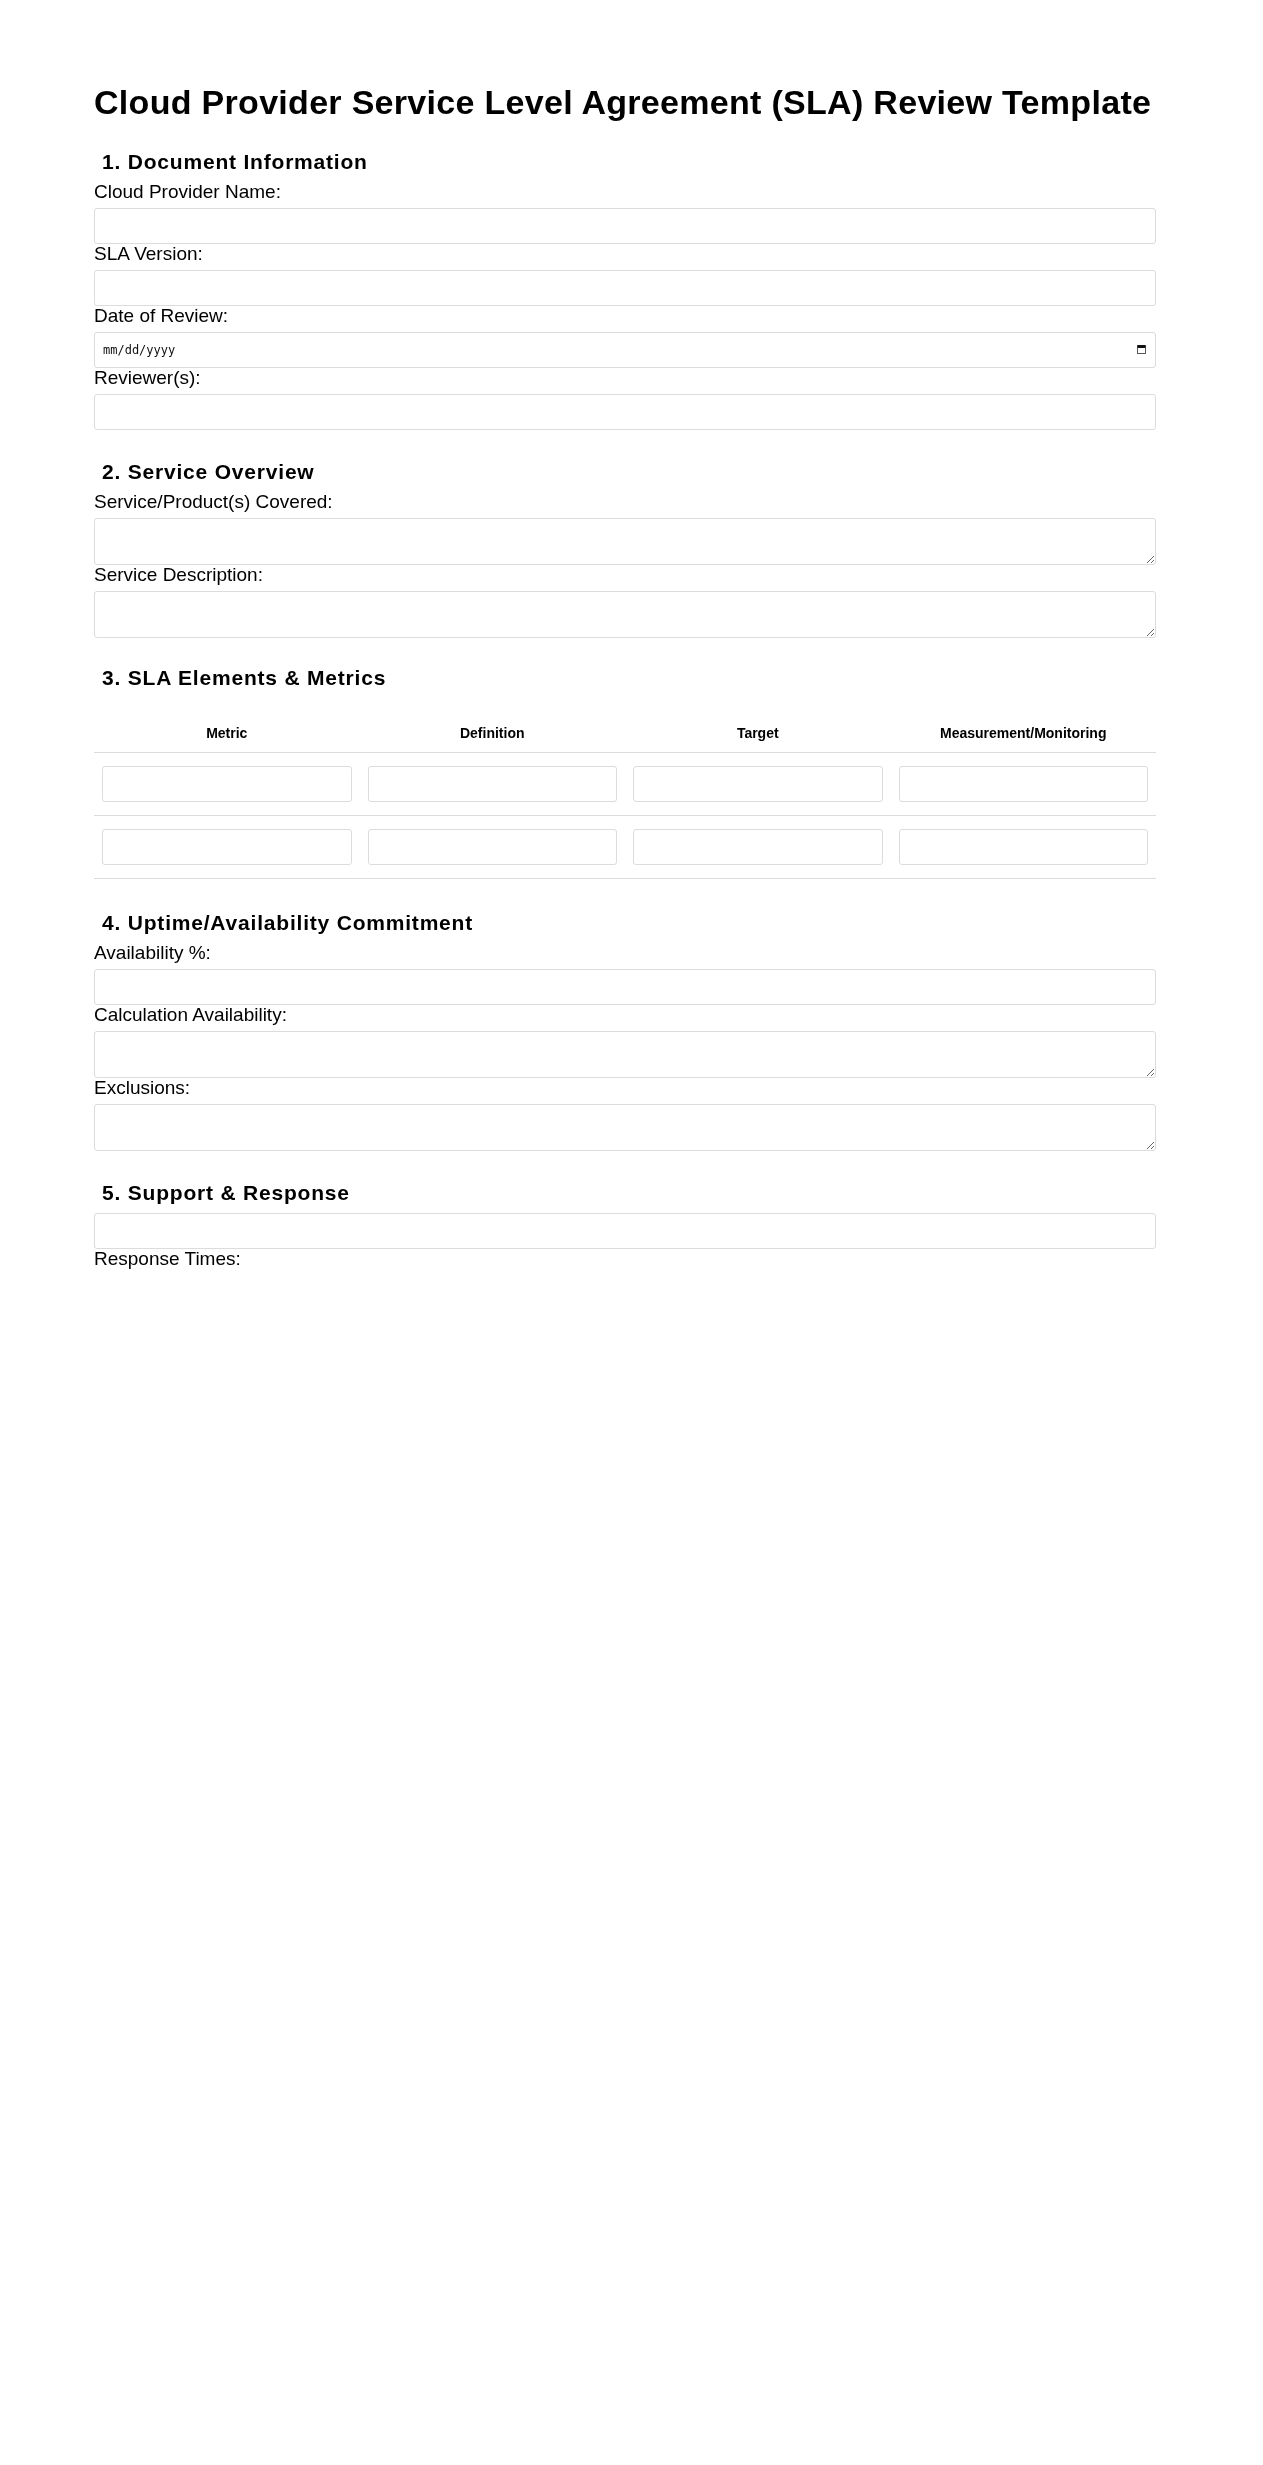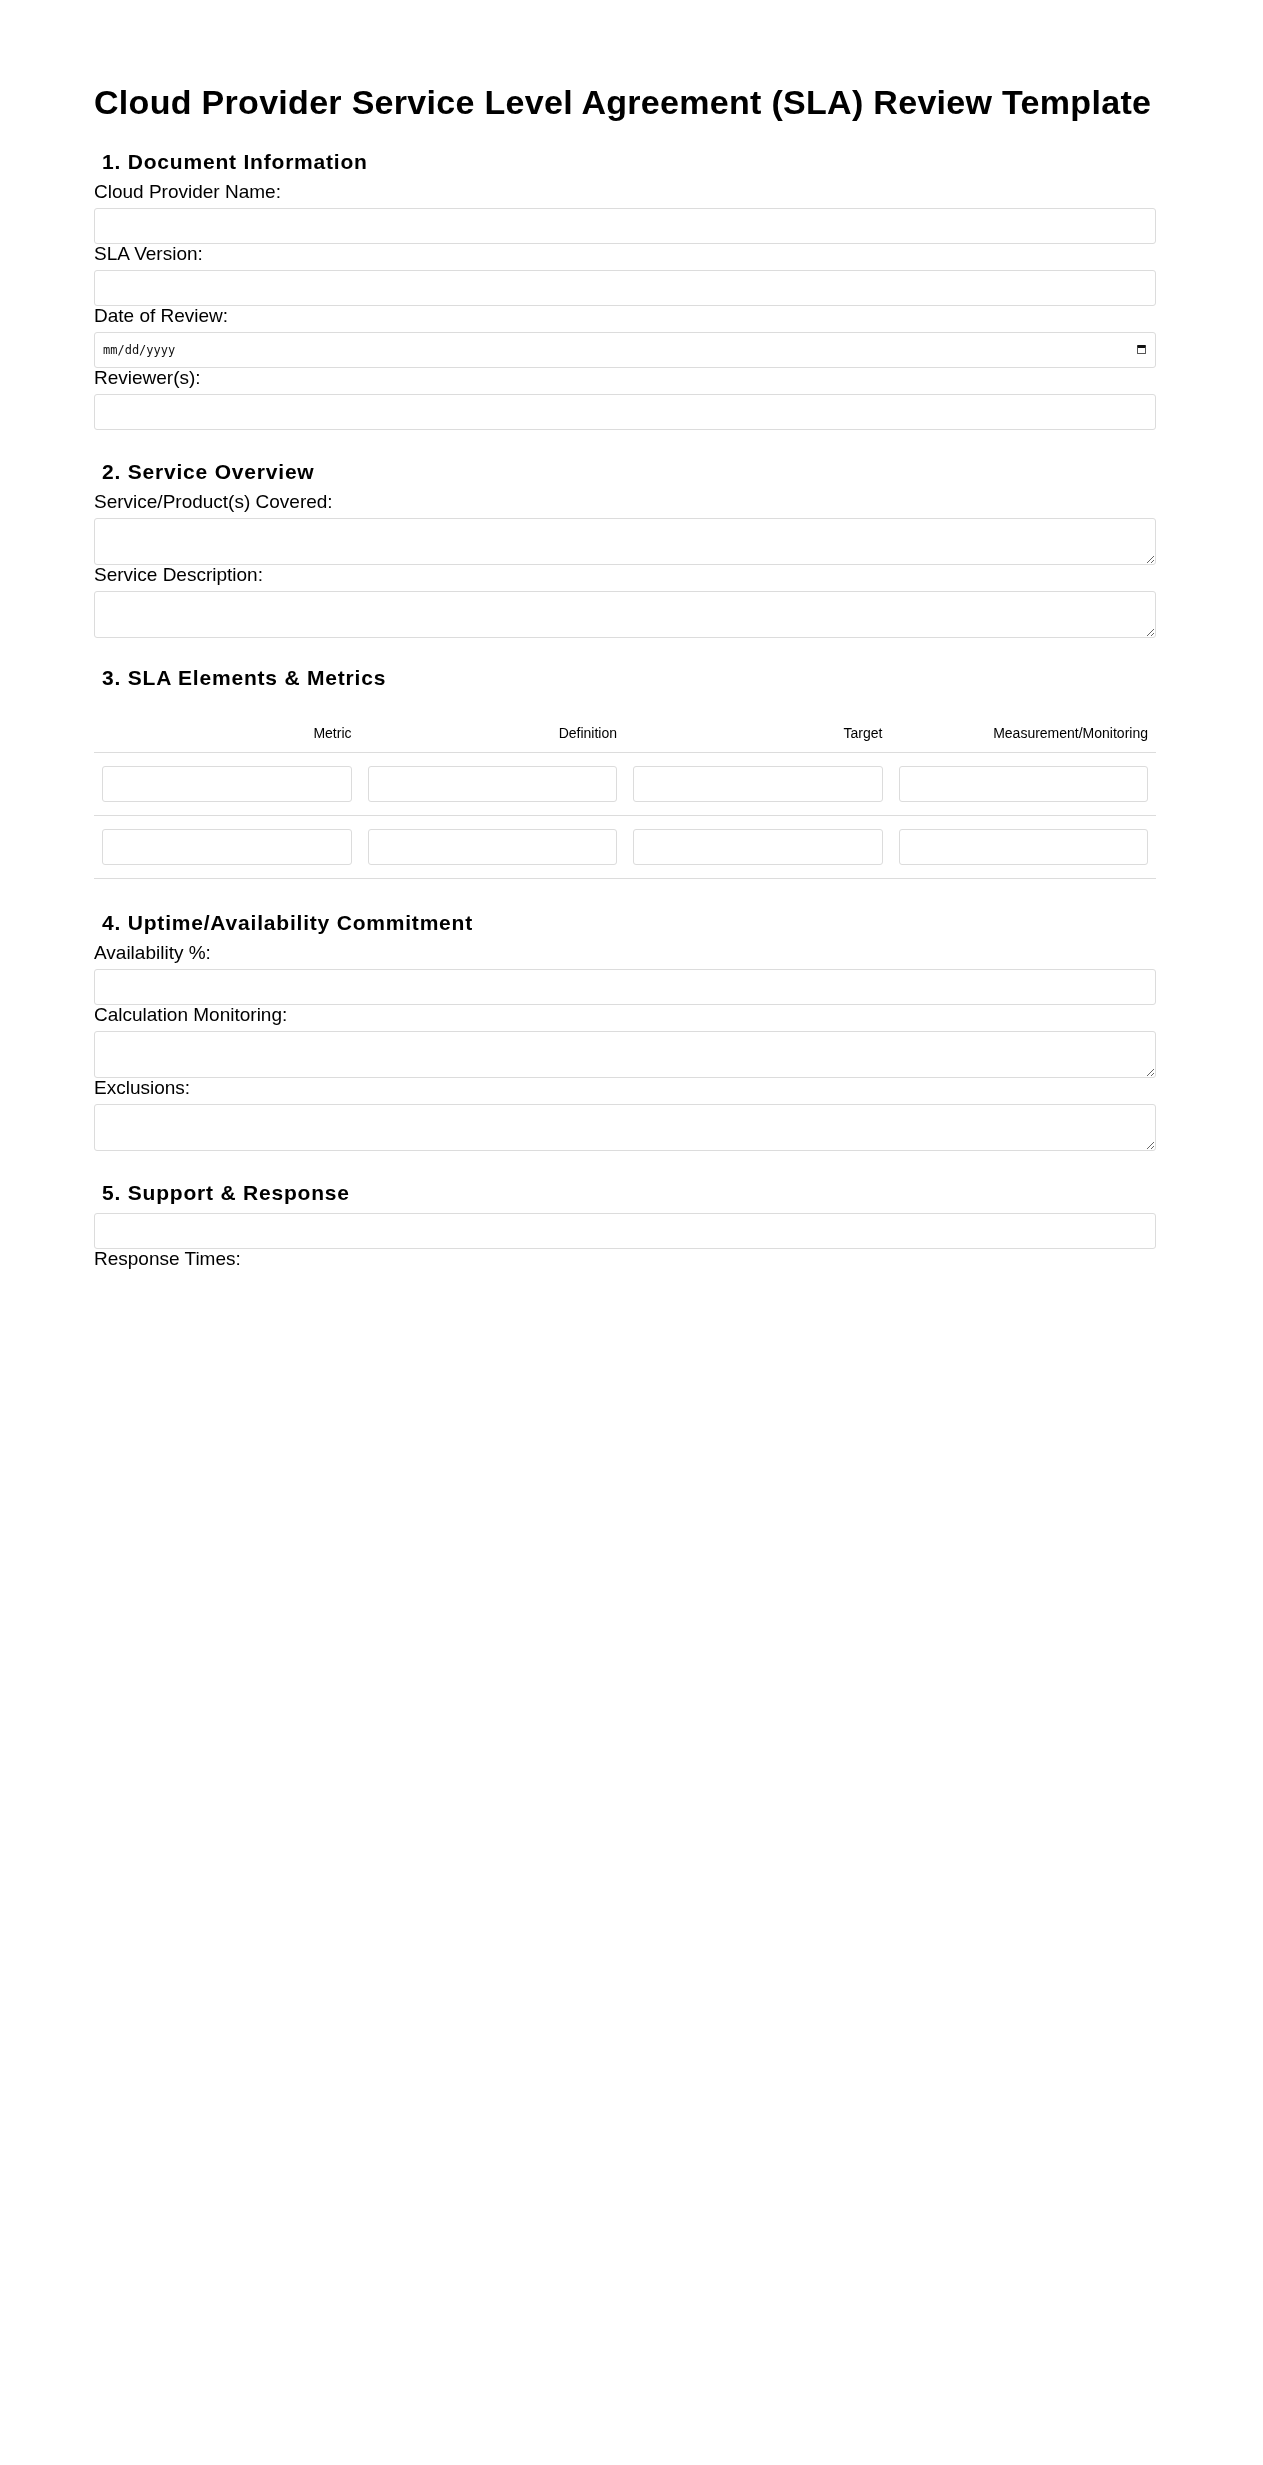--- a/index.html
+++ b/index.html
@@ -86,23 +86,23 @@
       border-top: 3px solid #111;
       border-radius: 1px;
       box-sizing: border-box;
     }
     table {
       border-collapse: collapse;
       width: 1062px;
       margin-top: 22px;
     }
     th {
-      text-align: right;
+      text-align: center;
       font-size: 14px;
-      font-weight: normal;
+      font-weight: bold;
       padding: 11px 8px 9px 8px;
       border-bottom: 1px solid #dcdcdc;
       height: 20px;
     }
     td {
       padding: 13px 8px;
       border-bottom: 1px solid #dcdcdc;
     }
     td input {
       display: block;
@@ -192,21 +192,21 @@
               </td>
         </tr>
       </tbody>
     </table>
   </div>
 
   <div class="section sec4">
     <h2>4. Uptime/Availability Commitment</h2>
     <label>Availability %:</label>
     <input class="field" type="text" value="" style="">
-    <label>Calculation Monitoring:</label>
+    <label>Calculation Availability:</label>
     <textarea class="field" style=""></textarea>
     <label>Exclusions:</label>
     <textarea class="field" style=""></textarea>
   </div>
 
   <div class="section">
     <h2>5. Support &amp; Response</h2>
     <input class="field" type="text" value="" style="">
     <label>Response Times:</label>
 

